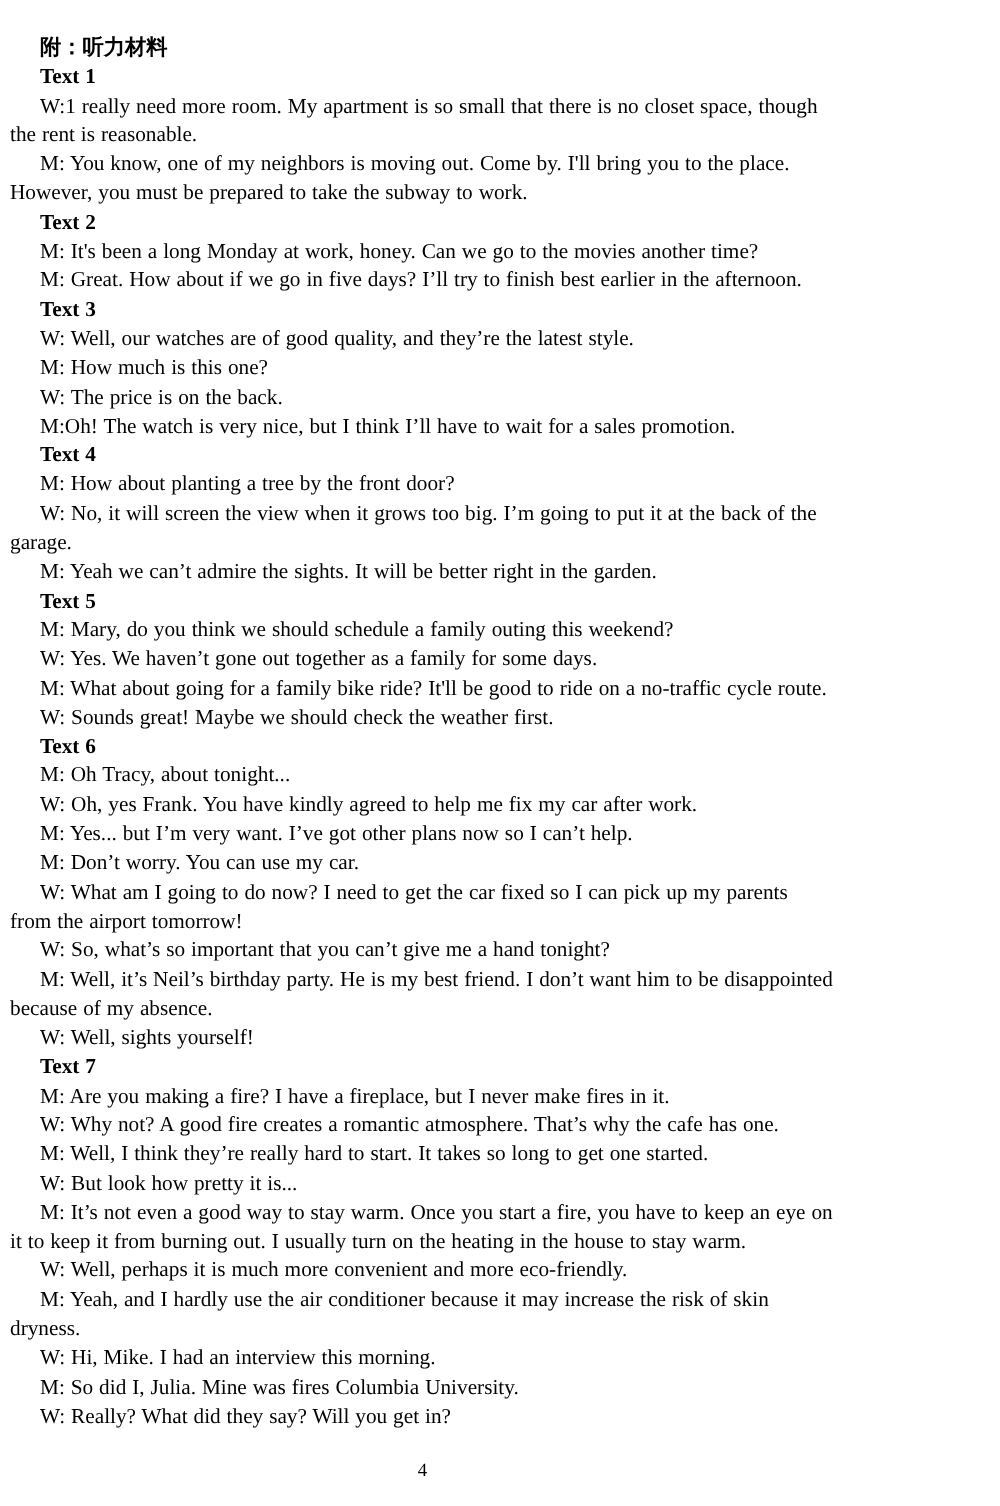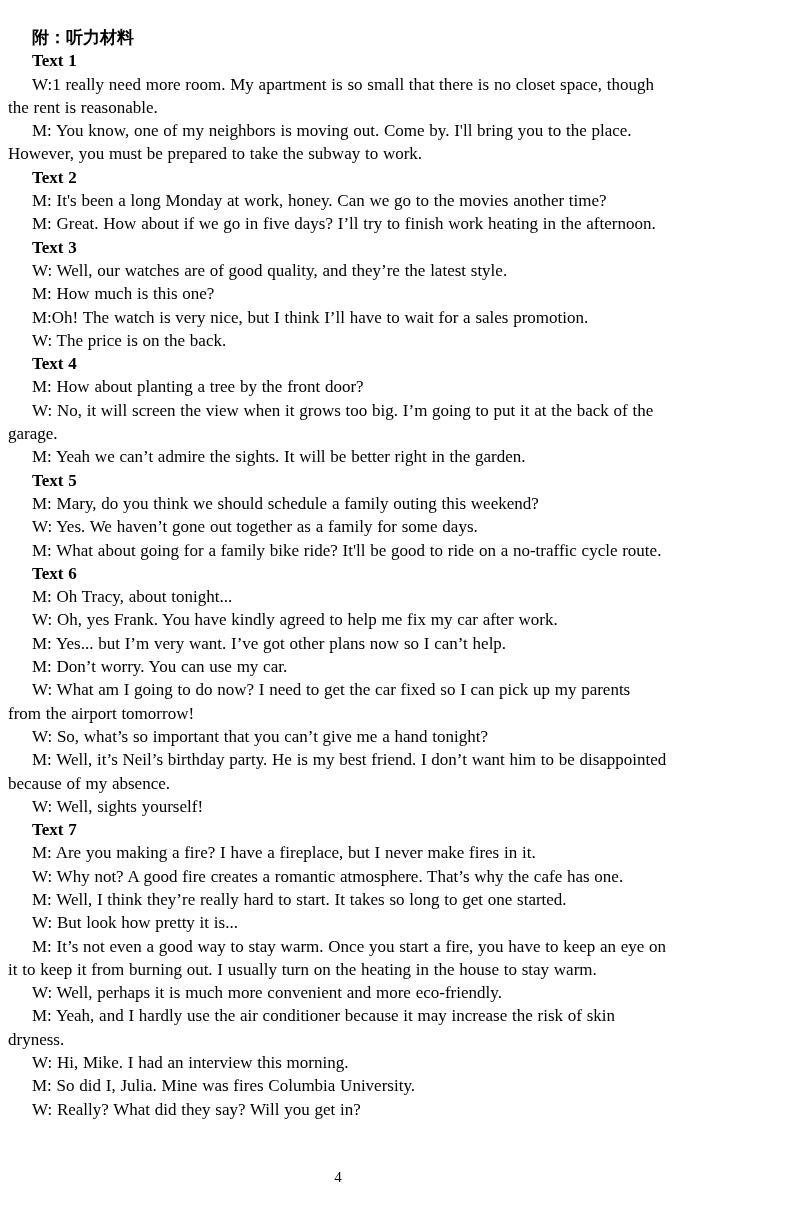--- a/index.html
+++ b/index.html
@@ -45,34 +45,35 @@
 
 <div class="page">
   <p class="doc-header">附：听力材料</p>
 
   <div id="sections-container">
       <p class="section-title">Text 1</p>
       <p class="dialogue-line">W:1 really need more room. My apartment is so small that there is no closet space, though the rent is reasonable.</p>
       <p class="dialogue-line">M: You know, one of my neighbors is moving out. Come by. I'll bring you to the place. However, you must be prepared to take the subway to work.</p>
       <p class="section-title">Text 2</p>
       <p class="dialogue-line">M: It's been a long Monday at work, honey. Can we go to the movies another time?</p>
-      <p class="dialogue-line">M: Great. How about if we go in five days? I’ll try to finish work heating in the afternoon.</p>
+      <p class="dialogue-line">M: Great. How about if we go in five days? I’ll try to finish best earlier in the afternoon.</p>
       <p class="section-title">Text 3</p>
       <p class="dialogue-line">W: Well, our watches are of good quality, and they’re the latest style.</p>
       <p class="dialogue-line">M: How much is this one?</p>
+      <p class="dialogue-line">W: The price is on the back.</p>
       <p class="dialogue-line">M:Oh! The watch is very nice, but I think I’ll have to wait for a sales promotion.</p>
-      <p class="dialogue-line">W: The price is on the back.</p>
       <p class="section-title">Text 4</p>
       <p class="dialogue-line">M: How about planting a tree by the front door?</p>
       <p class="dialogue-line">W: No, it will screen the view when it grows too big. I’m going to put it at the back of the garage.</p>
       <p class="dialogue-line">M: Yeah we can’t admire the sights. It will be better right in the garden.</p>
       <p class="section-title">Text 5</p>
       <p class="dialogue-line">M: Mary, do you think we should schedule a family outing this weekend?</p>
       <p class="dialogue-line">W: Yes. We haven’t gone out together as a family for some days.</p>
       <p class="dialogue-line">M: What about going for a family bike ride? It'll be good to ride on a no-traffic cycle route.</p>
+      <p class="dialogue-line">W: Sounds great! Maybe we should check the weather first.</p>
       <p class="section-title">Text 6</p>
       <p class="dialogue-line">M: Oh Tracy, about tonight...</p>
       <p class="dialogue-line">W: Oh, yes Frank. You have kindly agreed to help me fix my car after work.</p>
       <p class="dialogue-line">M: Yes... but I’m very want. I’ve got other plans now so I can’t help.</p>
       <p class="dialogue-line">M: Don’t worry. You can use my car.</p>
       <p class="dialogue-line">W: What am I going to do now? I need to get the car fixed so I can pick up my parents from the airport tomorrow!</p>
       <p class="dialogue-line">W: So, what’s so important that you can’t give me a hand tonight?</p>
       <p class="dialogue-line">M: Well, it’s Neil’s birthday party. He is my best friend. I don’t want him to be disappointed because of my absence.</p>
       <p class="dialogue-line">W: Well, sights yourself!</p>
       <p class="section-title">Text 7</p>

